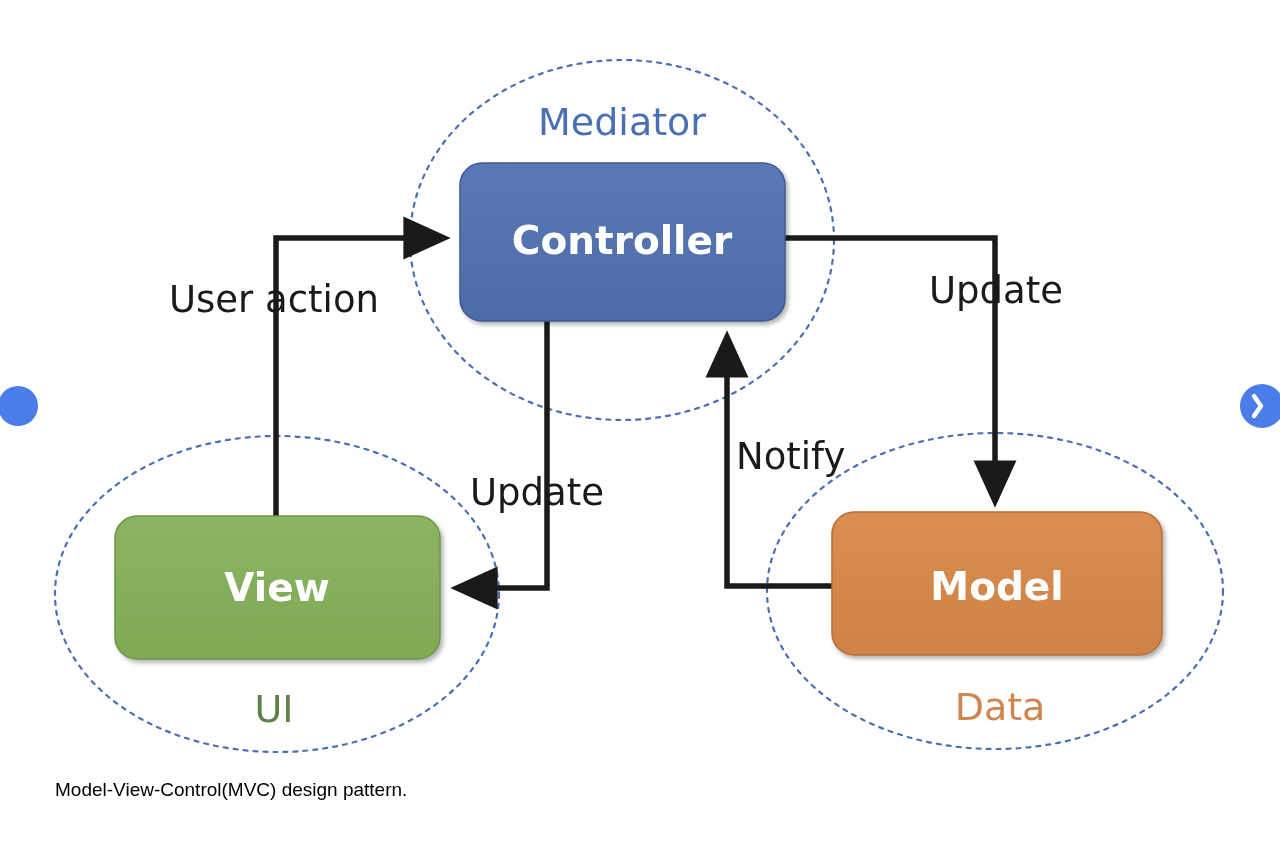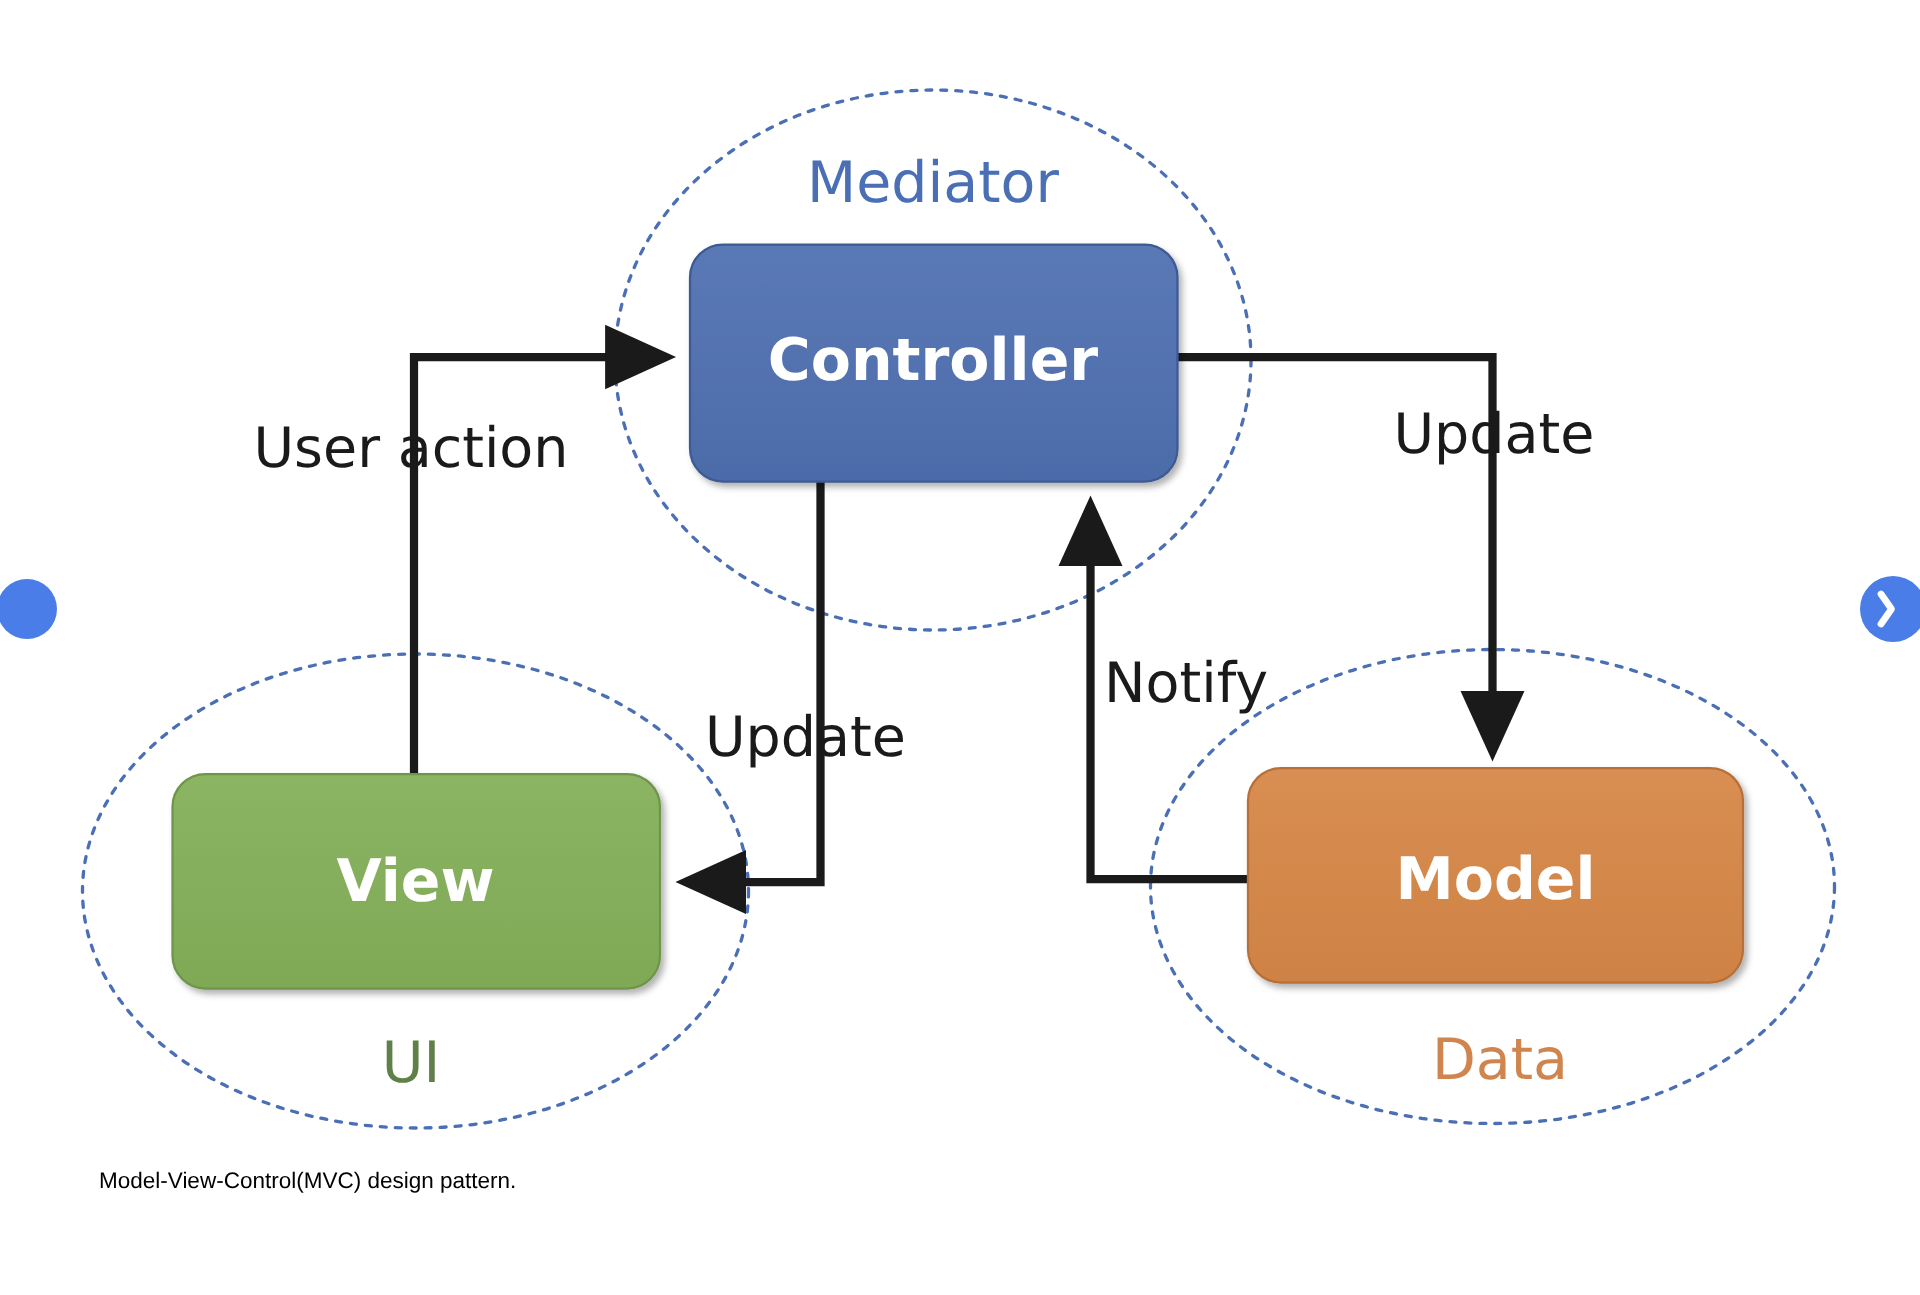--- a/index.html
+++ b/index.html
@@ -40,24 +40,24 @@
     dominant-baseline: middle;
   }
   .edge-label {
     font-family: "DejaVu Sans", sans-serif;
     font-weight: normal;
     fill: #1a1a1a;
     dominant-baseline: middle;
   }
   .caption-text {
     position: absolute;
-    left: 66px;
+    left: 55px;
     top: 779px;
     font-family: "Liberation Sans", sans-serif;
-    font-size: 15px;
+    font-size: 19px;
     color: #000000;
     white-space: nowrap;
   }
 </style>
 </head>
 <body>
 
 <div id="stage">
 
   <svg id="diagram-svg" viewBox="0 0 1280 863" xmlns="http://www.w3.org/2000/svg">

